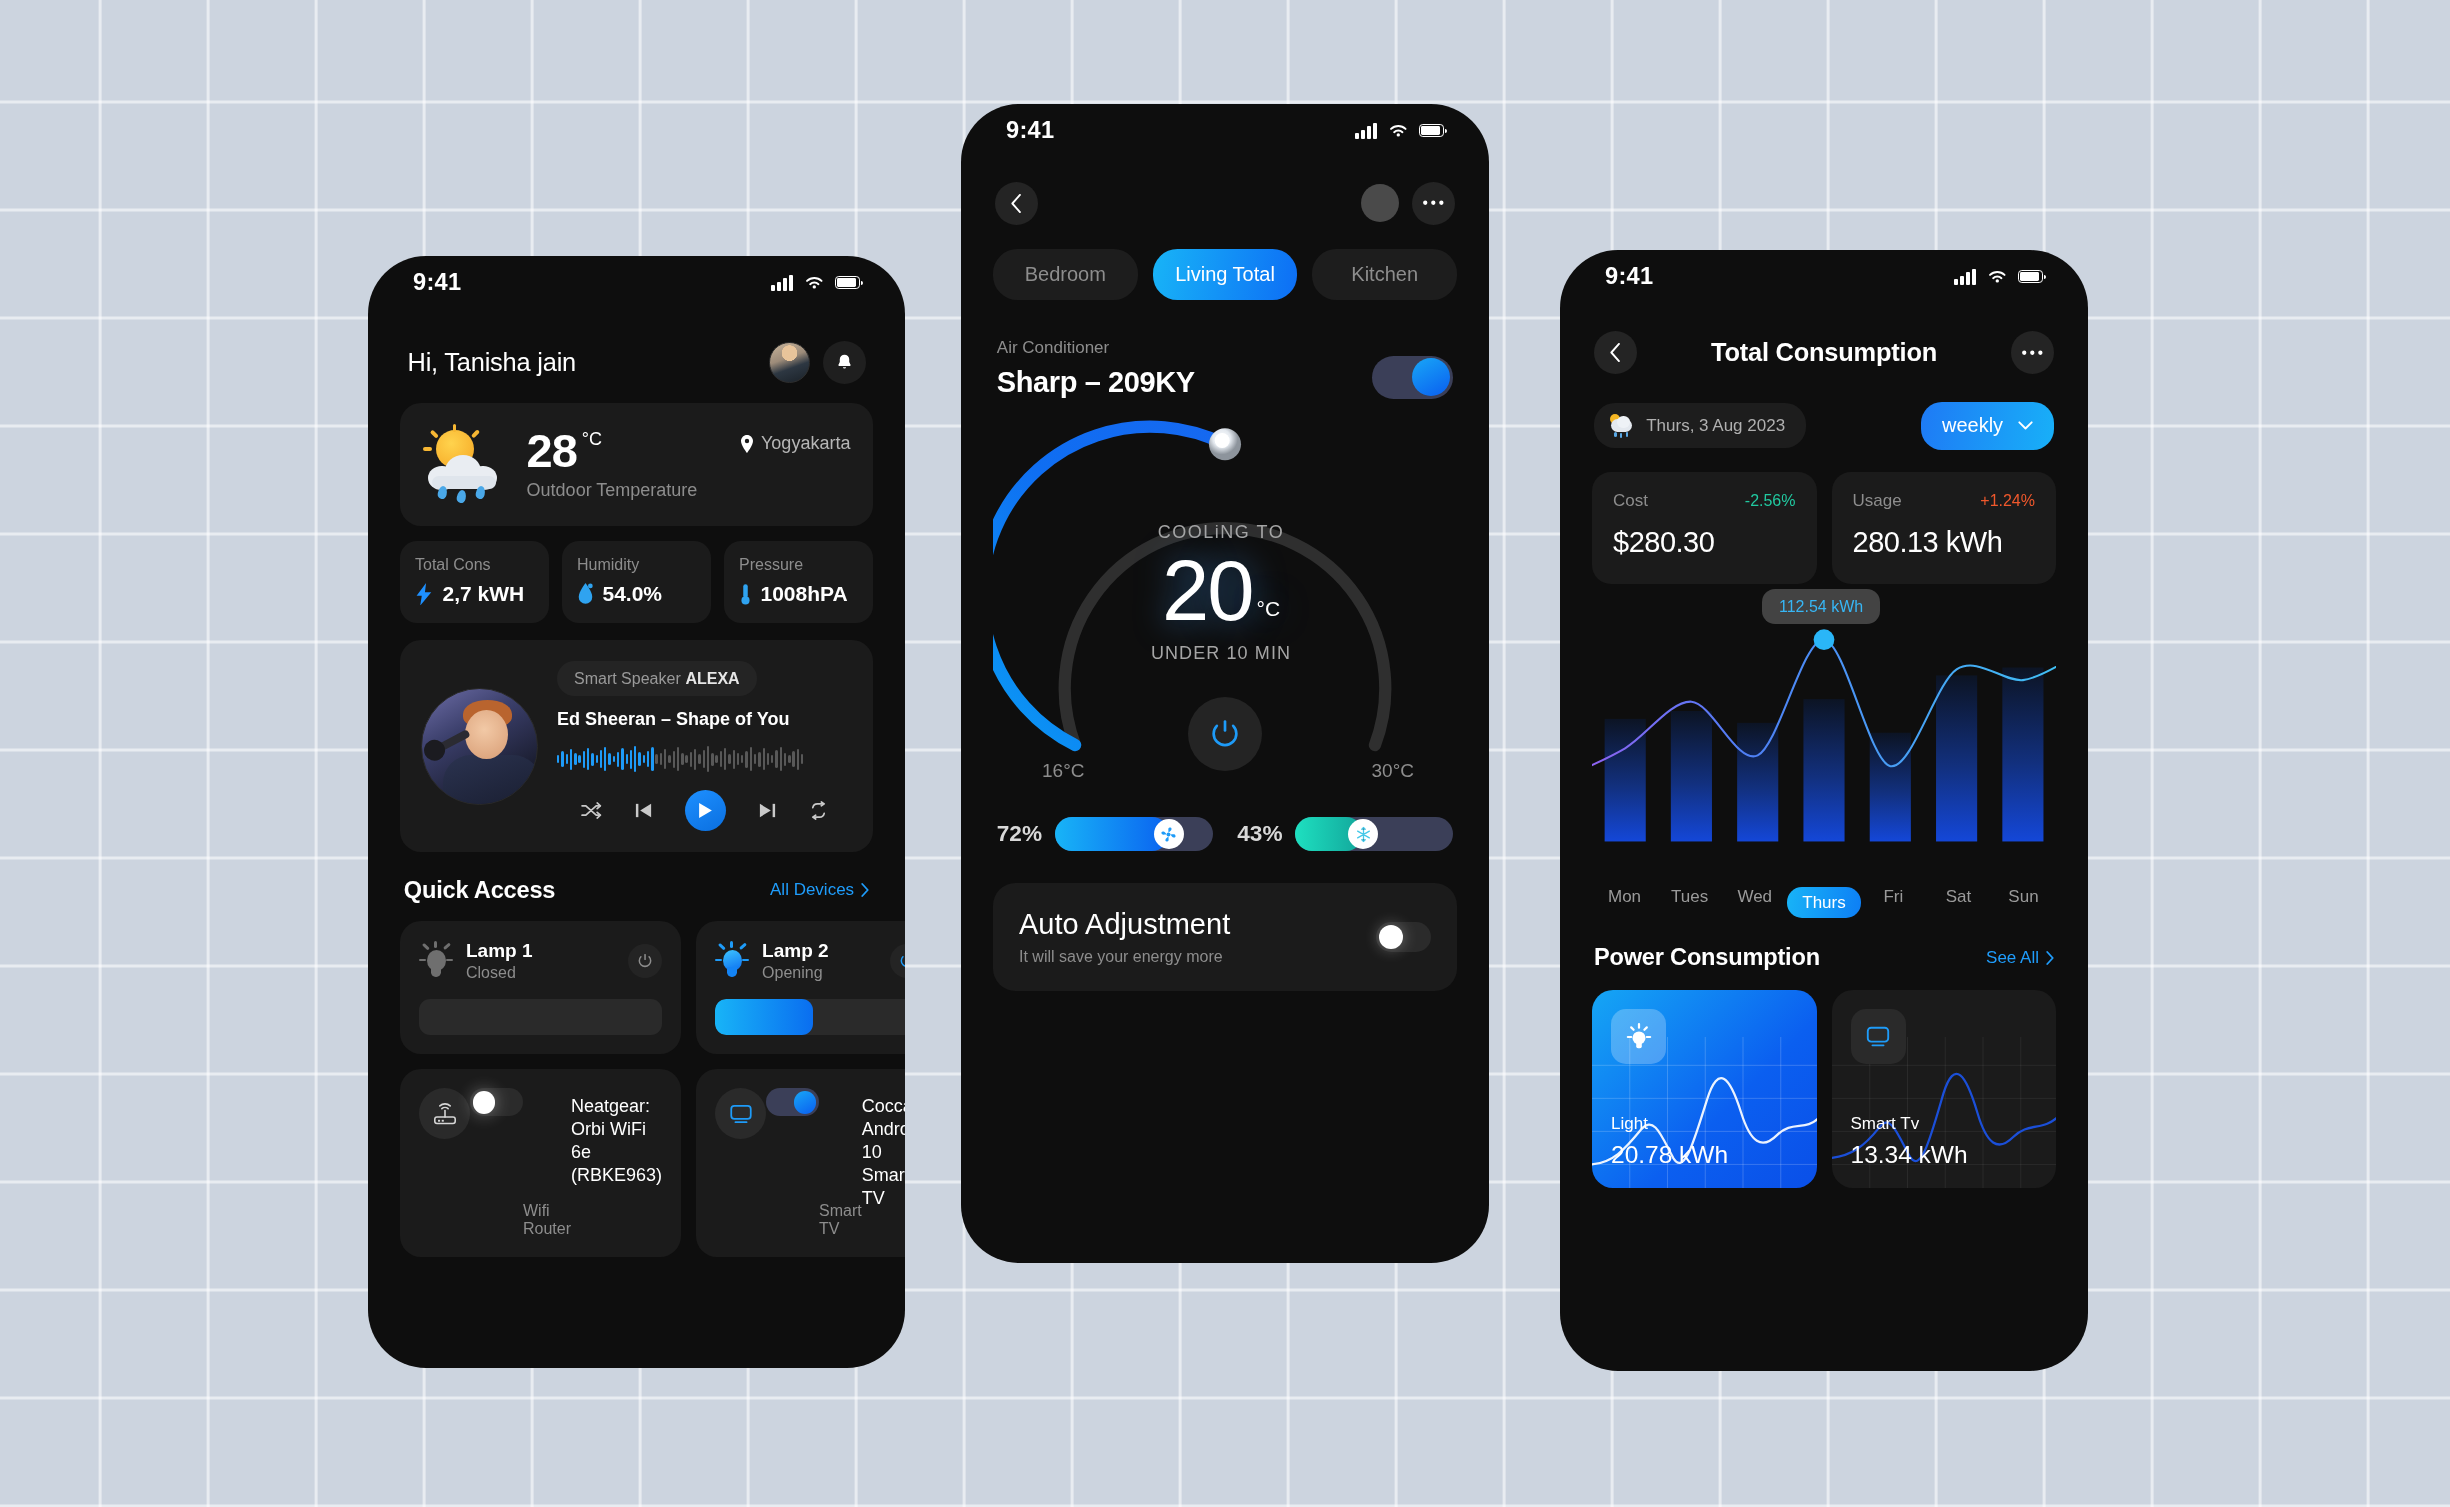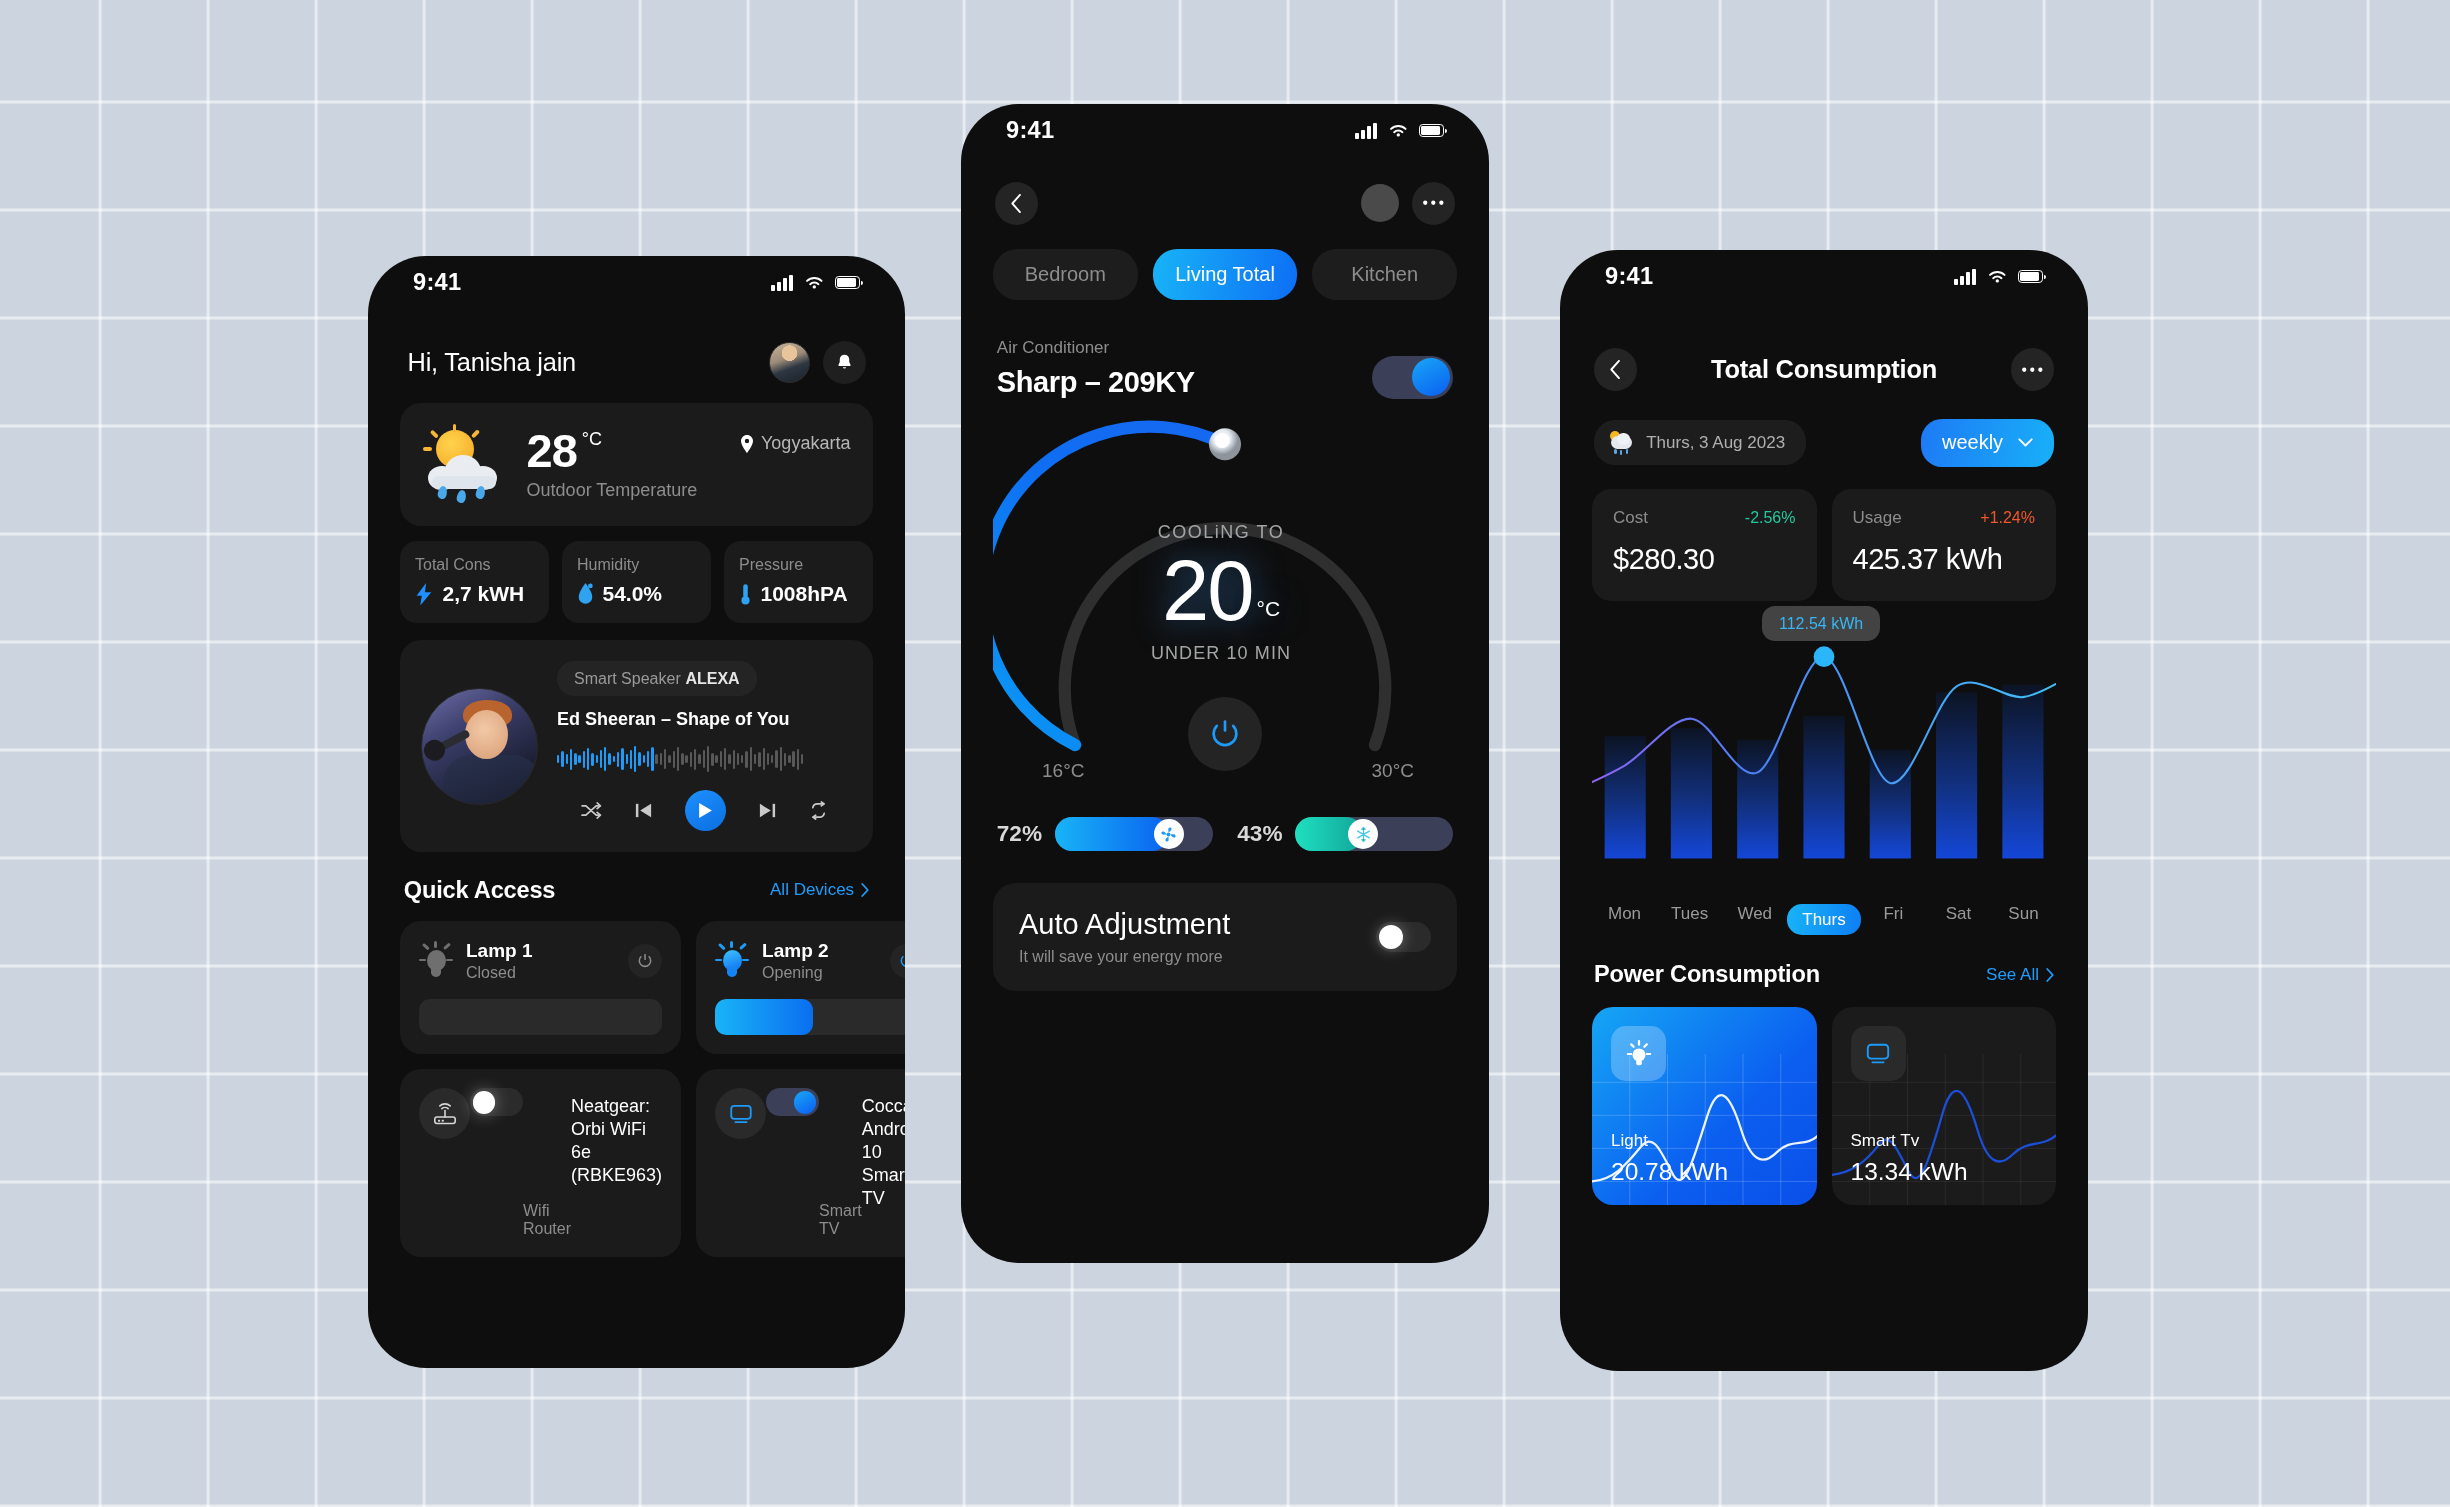--- a/index.html
+++ b/index.html
@@ -191,21 +191,21 @@
              display:flex; align-items:center; justify-content:center; }
   .auto-card { margin-top: 32px; background:#1b1b1b; border-radius: 22.6px; padding: 24.5px 26px;
                display:flex; align-items:center; justify-content:space-between; }
   .auto-t { font-size: 29px; font-weight: 400; }
   .auto-s { font-size: 16px; color:#8d8d8d; margin-top: 7.5px; }
   .auto-toggle { width: 55px; height: 30px; border-radius: 17px; background:#2b2b2b; position:relative; flex:none; }
   .auto-toggle i { position:absolute; left:2.8px; top:2.8px; width:24.5px; height:24.5px; border-radius:50%;
                    background:#fff; display:block; box-shadow: 0 0 15px rgba(255,255,255,.35); }
 
   
-  .tc-head { display:flex; align-items:center; justify-content:space-between; margin-top: 45px; padding:0 1.9px; }
+  .tc-head { display:flex; align-items:center; justify-content:space-between; margin-top: 28px; padding:0 1.9px; }
   .tc-title { font-size: 25.4px; font-weight: 600; letter-spacing:-0.2px; }
   .filter-row { display:flex; align-items:center; justify-content:space-between; margin-top: 28px; padding:0 1.9px; }
   .date-chip { display:flex; align-items:center; gap: 11.3px; background:#1d1d1d; border-radius: 21px;
                padding: 10.4px 21px 10.4px 13px; font-size: 17px; color:#b0b0b0; }
   .mini-wx { width: 28px; height: 24.5px; position:relative; flex:none; }
   .weekly-btn { display:flex; align-items:center; gap: 15px;
                 background: linear-gradient(100deg,#1e7af5,#18b0f8); border-radius: 21px;
                 padding: 12.3px 21px; font-size: 20px; font-weight: 500; }
   .kpis { display:flex; gap: 15px; margin-top: 22.6px; }
   .kpi { flex:1; background:#1b1b1b; border-radius: 19px; padding: 19px 21px 24.5px; }
@@ -750,21 +750,21 @@
           <div class="kpi-lbl">Cost</div>
           <div class="kpi-delta" style="color:#21c9a0">-2.56%</div>
         </div>
         <div class="kpi-val">$280.30</div>
       </div>
       <div class="kpi">
         <div class="kpi-top">
           <div class="kpi-lbl">Usage</div>
           <div class="kpi-delta" style="color:#f0582c">+1.24%</div>
         </div>
-        <div class="kpi-val">425.37 kWh</div>
+        <div class="kpi-val">280.13 kWh</div>
       </div>
     </div>
 
     <div class="chart-box">
       <svg id="chart-svg" width="100%" height="273" viewBox="0 0 492 290" preserveAspectRatio="none">
         <defs>
           <linearGradient id="bargrad" x1="0" y1="0" x2="0" y2="1">
             <stop offset="0%" stop-color="#0c1424"></stop>
               <stop offset="55%" stop-color="#12307e"></stop>
             <stop offset="100%" stop-color="#1447d8"></stop>

